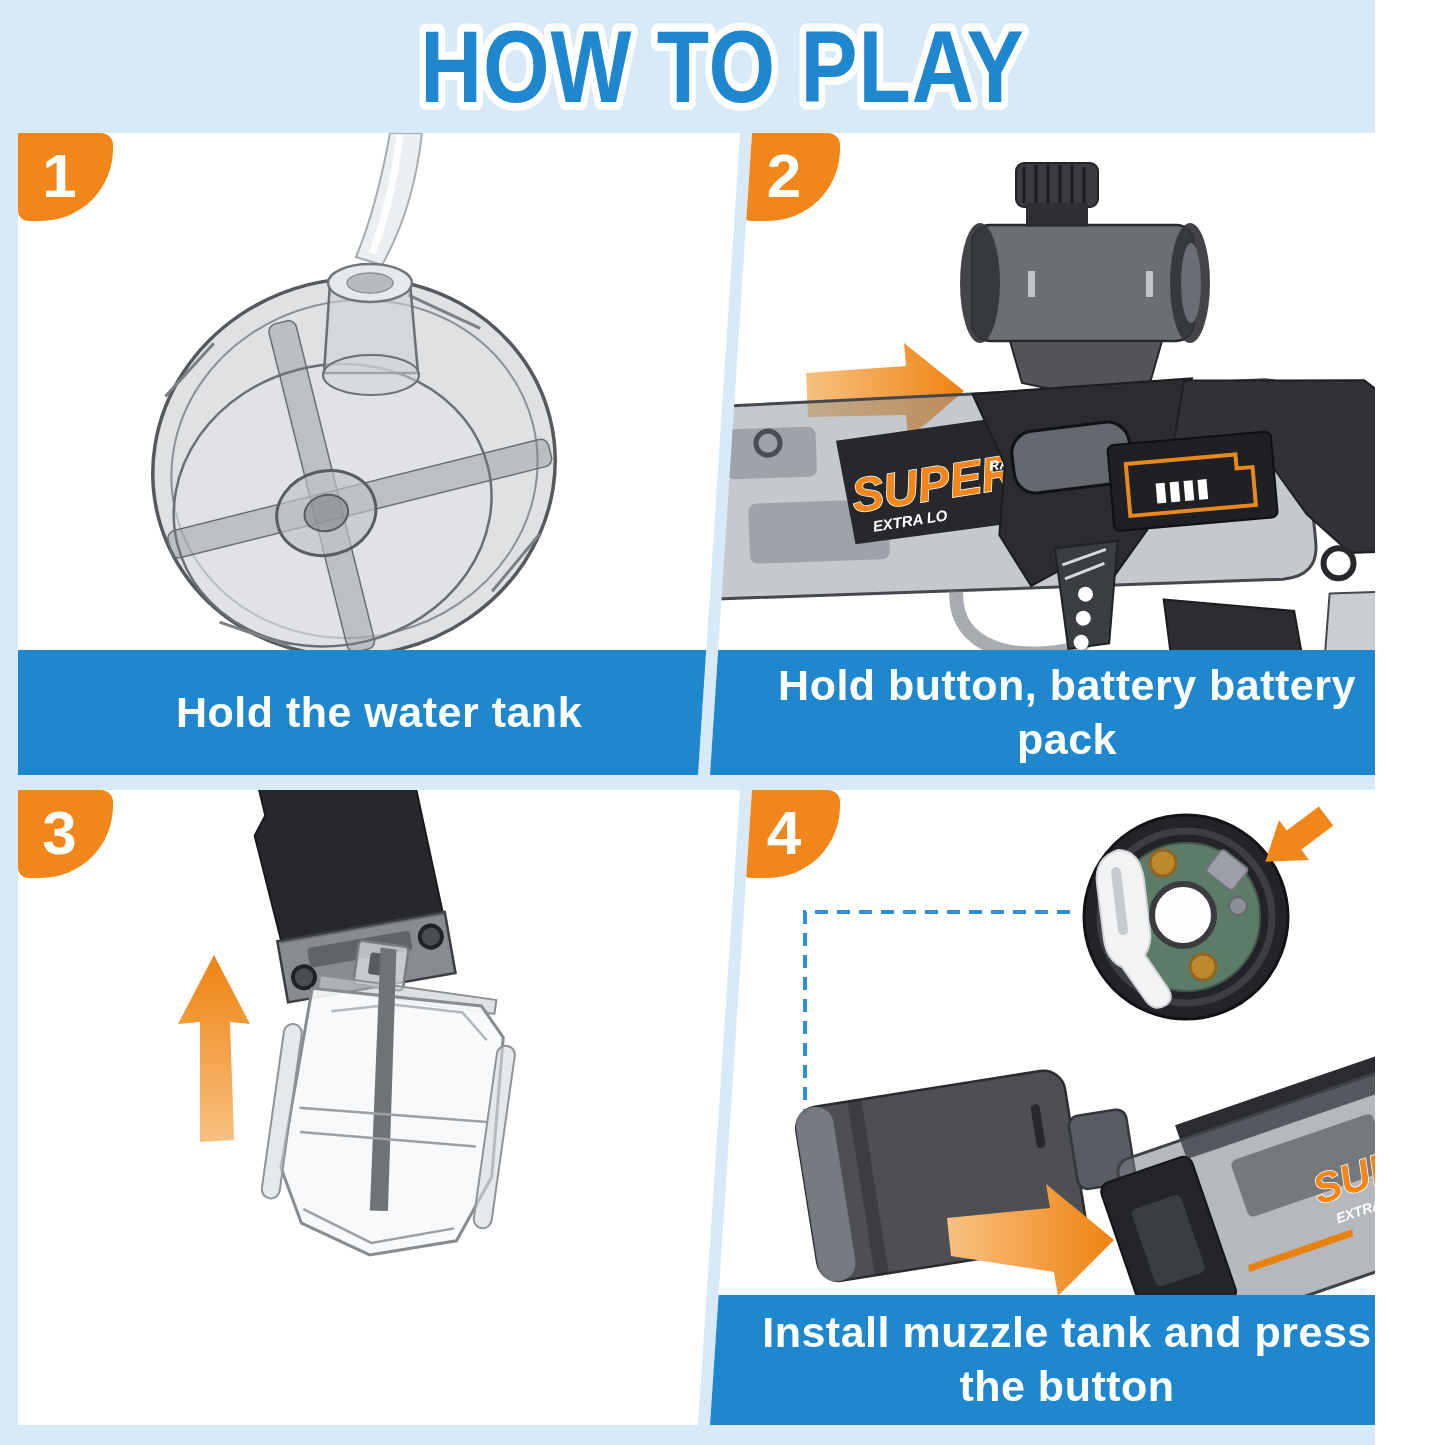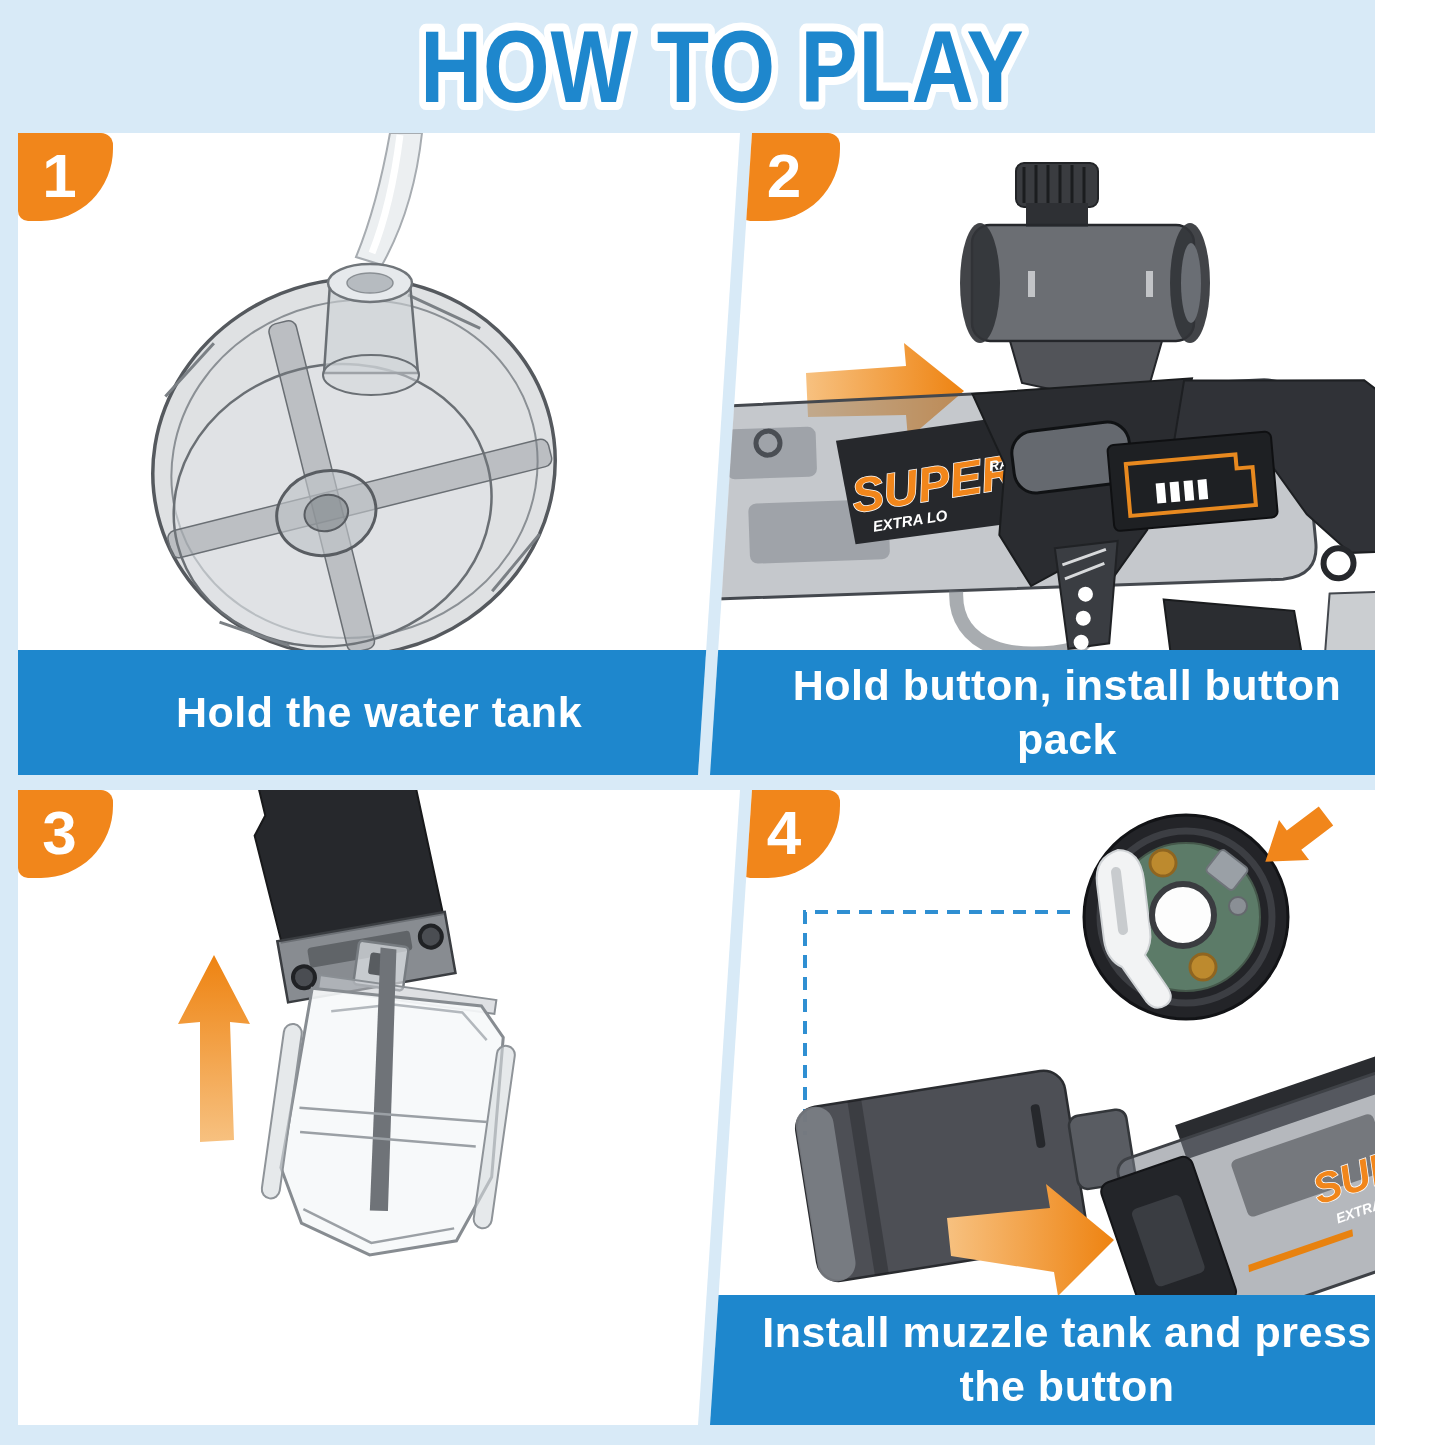--- a/index.html
+++ b/index.html
@@ -130,21 +130,21 @@
           <circle cx="368" cy="510" r="7.5" fill="#FFFFFF"></circle>
         </g>
         <polygon points="452,470 582,486 604,642 468,642" fill="#2B2D31" stroke="#1A1C1E" stroke-width="2"></polygon>
         <path d="M618,470 L714,470 L714,560 L608,560 Z" fill="rgba(140,146,154,0.45)" stroke="#44484E" stroke-width="2"></path>
       </g>
     </svg>
     <div class="badge badge-skew">
       <span>2</span>
     </div>
     <div class="caption caption-r1">
-      <span>Hold button, install button pack</span>
+      <span>Hold button, battery battery pack</span>
     </div>
   </div>
 
   <div class="panel panel-3">
     <svg class="art" width="722" height="635" viewBox="0 0 722 635">
       <defs>
         <linearGradient id="ag3" x1="0" y1="1" x2="0" y2="0">
           <stop offset="0" stop-color="#F7C180"></stop>
             <stop offset="1" stop-color="#EE8311"></stop>
         </linearGradient>

